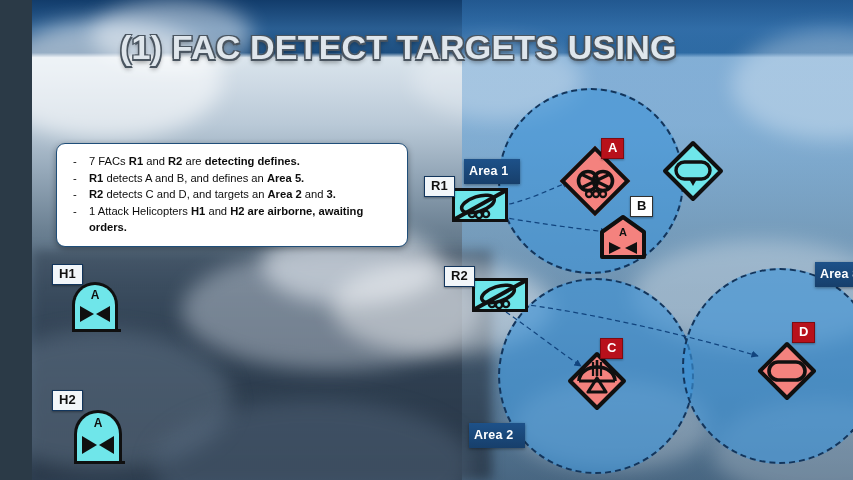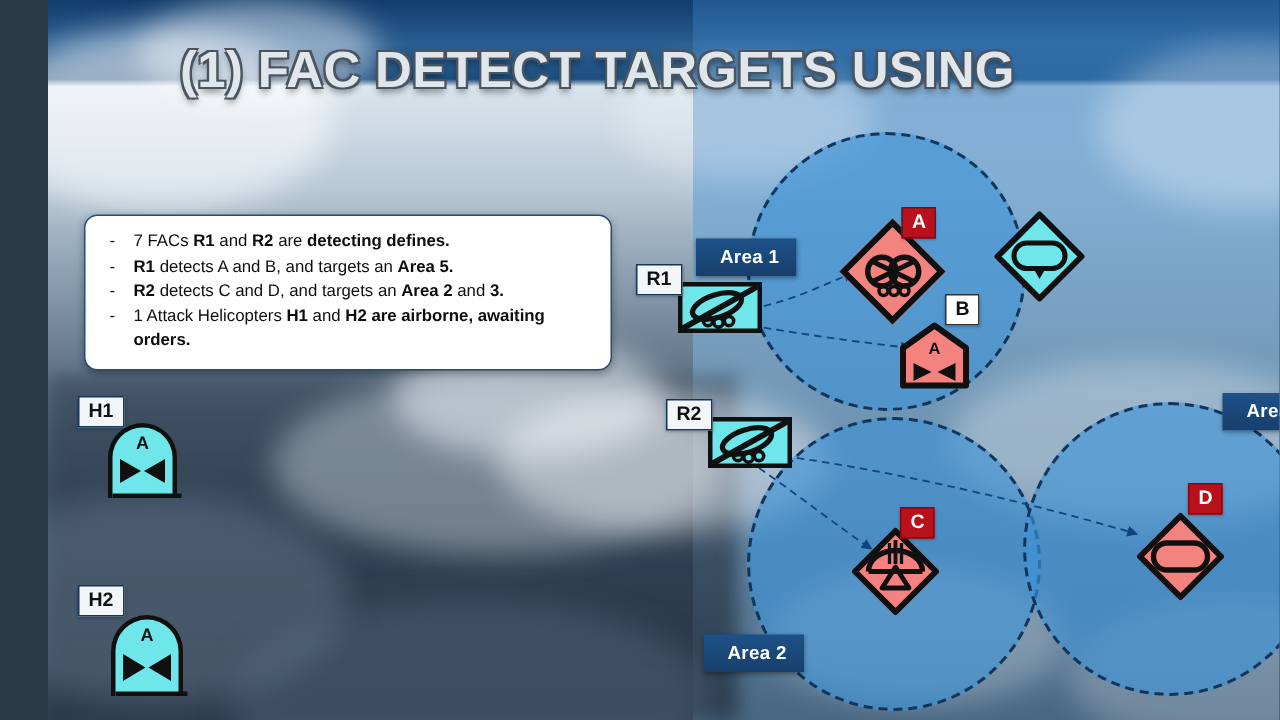--- a/index.html
+++ b/index.html
@@ -74,21 +74,21 @@
     background:rgba(62,147,214,.62);
   }
   #area1-circle { left:466px; top:88px;  width:186px; height:186px; }
   #area2-circle { left:466px; top:278px; width:196px; height:196px; }
   #area3-circle { left:650px; top:268px; width:196px; height:196px; }
 
   
   .area-label {
     position:absolute; color:#ffffff; font-weight:bold; font-size:12.5px;
     background:linear-gradient(180deg,#1d5189,#173f6b);
-    padding:5px 12px 6px 16px; letter-spacing:.2px;
+    padding:5px 12px 6px 5px; letter-spacing:.2px;
     box-shadow:0 1px 3px rgba(0,0,0,.4);
   }
   #area1-label { left:432px; top:159px; }
   #area2-label { left:437px; top:423px; }
   #area3-label { left:783px; top:262px; }
 
   
   #links { position:absolute; inset:0; }
 
   
@@ -281,21 +281,21 @@
   </div>
 
   <div id="info-box">
     <div id="bullets">
         <div class="bullet">
           <span class="dash">-</span>
           <span class="txt"><span>7 FACs </span><span class="b">R1</span><span> and </span><span class="b">R2</span><span> are </span><span class="b">detecting defines.</span></span>
         </div>
         <div class="bullet">
           <span class="dash">-</span>
-          <span class="txt"><span class="b">R1</span><span> detects A and B, and targets an </span><span class="b">Area 5.</span></span>
+          <span class="txt"><span class="b">R1</span><span> detects A and B, and defines an </span><span class="b">Area 5.</span></span>
         </div>
         <div class="bullet">
           <span class="dash">-</span>
           <span class="txt"><span class="b">R2</span><span> detects C and D, and targets an </span><span class="b">Area 2</span><span> and </span><span class="b">3.</span></span>
         </div>
         <div class="bullet">
           <span class="dash">-</span>
           <span class="txt"><span>1 Attack Helicopters </span><span class="b">H1</span><span> and </span><span class="b">H2</span><span class="b"> are airborne, awaiting orders.</span></span>
         </div>
       </div>

